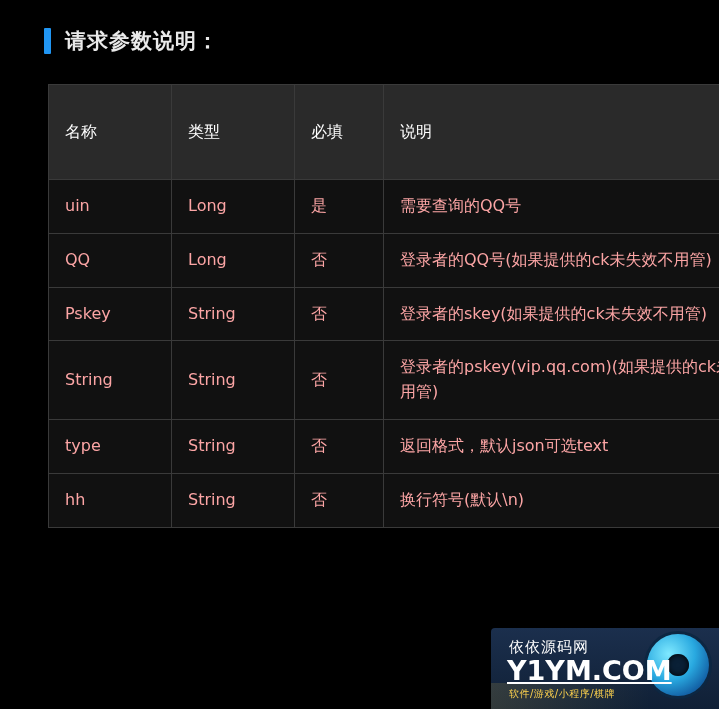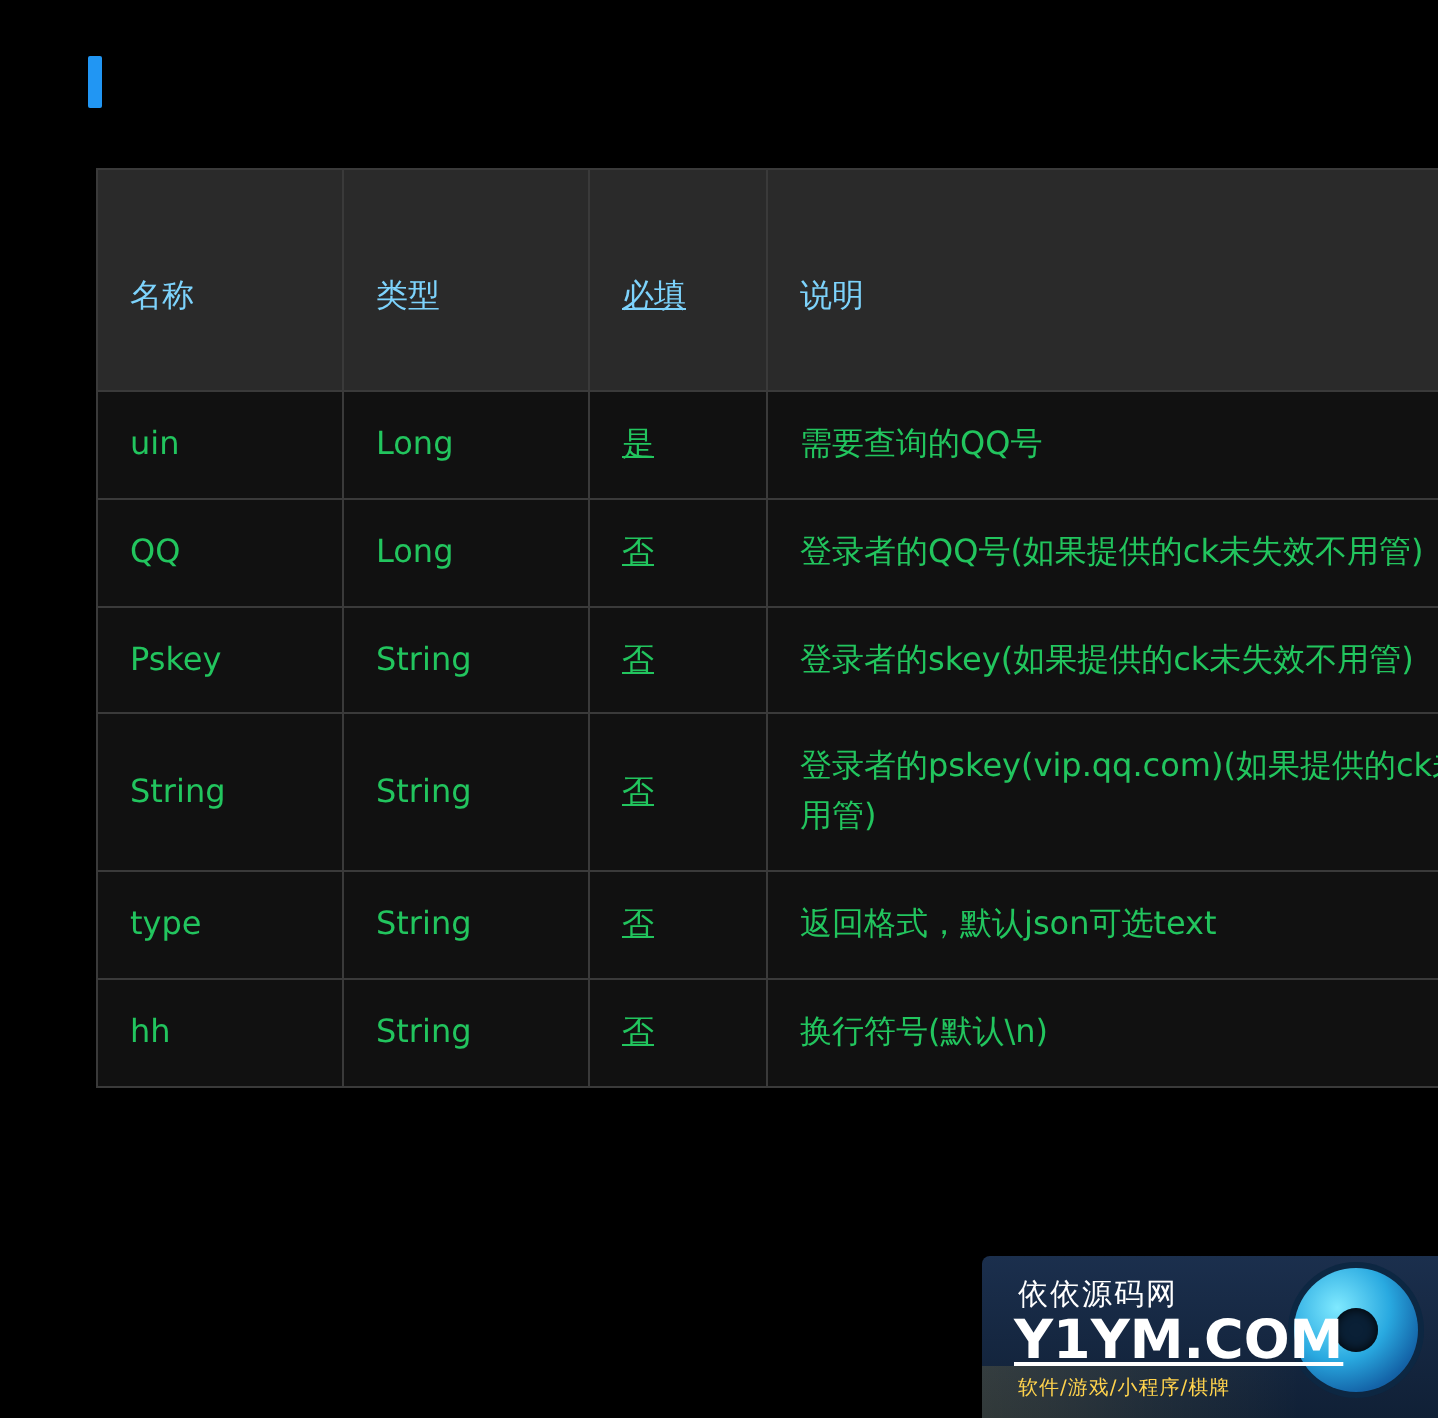--- a/index.html
+++ b/index.html
@@ -52,39 +52,39 @@
   table.param-table {
     border-collapse: collapse;
     width: 623px;
     table-layout: fixed;
   }
   table.param-table td,
   table.param-table th {
     border: 1px solid #3a3a3a;
     padding: 14px 16px;
     font-size: 16px;
-    color: #22c55e;
+    color: #fca5a5;
     font-weight: normal;
     text-align: left;
     vertical-align: middle;
     line-height: 1.55;
   }
   table.param-table thead td {
     background: #2a2a2a;
-    color: #7dd3fc;
+    color: #ffffff;
     height: 74px;
-    padding-top: 26px;
+    padding-top: 10px;
     padding-bottom: 10px;
   }
   table.param-table tbody td {
     background: #111111;
   }
   .col-name  { width: 90px; }
   .col-type  { width: 90px; }
-  .col-req   { width: 56px; text-decoration: underline; }
+  .col-req   { width: 56px; }
   .col-desc  { width: 380px; }
 
   .req-head {
     line-height: 1.25;
   }
 
   
   .watermark {
     position: absolute;
     right: 0;
@@ -159,20 +159,21 @@
     background: linear-gradient(90deg, rgba(255,211,77,0.14), rgba(255,211,77,0) 70%);
   }
 </style>
 </head>
 <body>
 
 <div class="page">
 
   <div class="heading">
     <span class="heading-bar"></span>
+    <span class="heading-text">请求参数说明：</span>
   </div>
 
   <div class="table-wrap">
     <table class="param-table">
       <thead>
         <tr>
           <td class="col-name">名称</td>
           <td class="col-type">类型</td>
           <td class="col-req req-head">必填</td>
           <td class="col-desc">说明</td>

